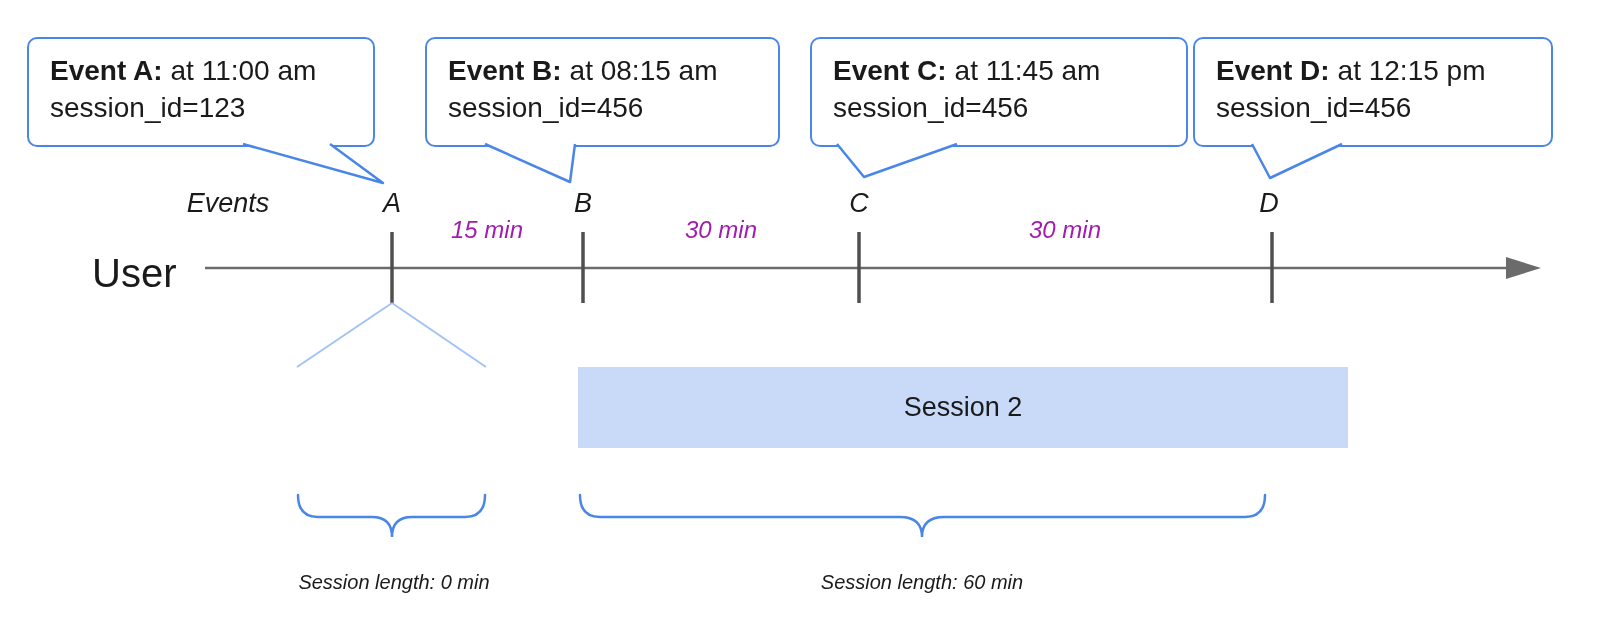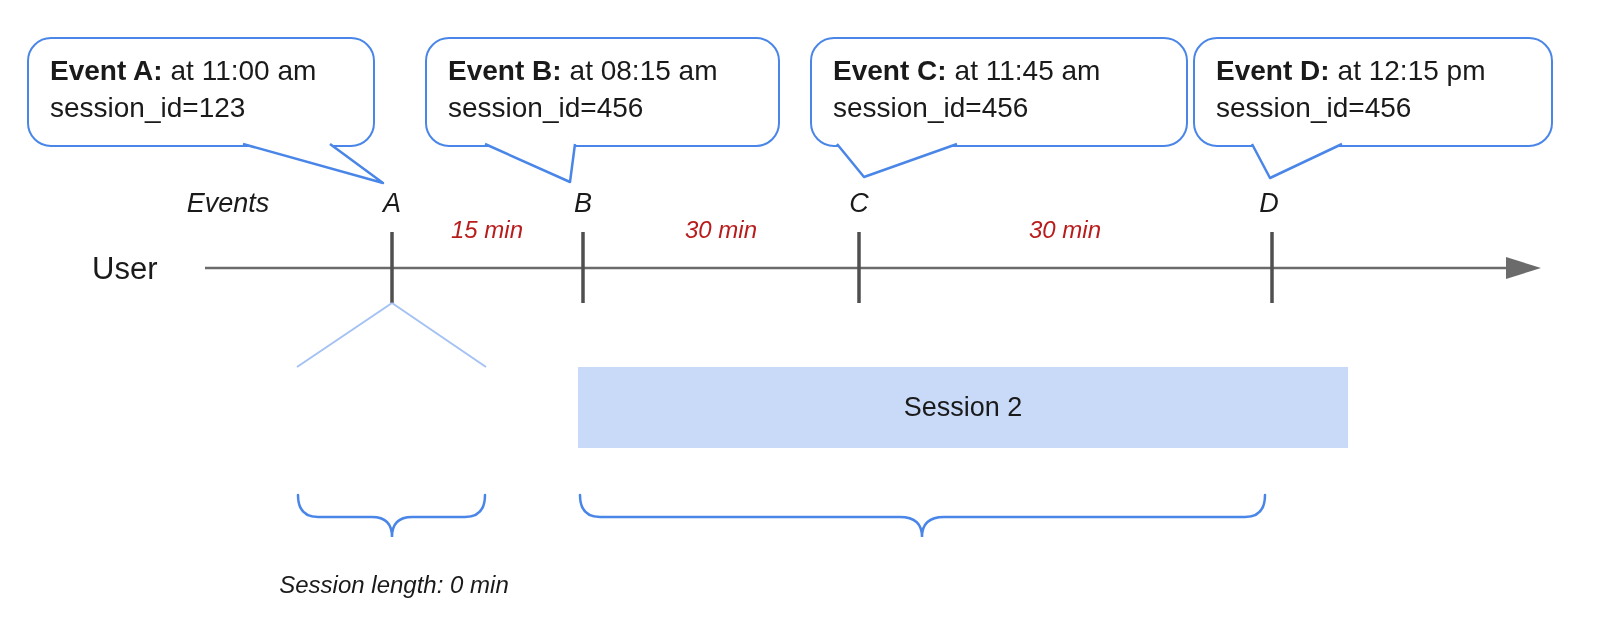--- a/index.html
+++ b/index.html
@@ -11,41 +11,41 @@
     color:#1a1a1a;
     overflow:hidden;
   }
   .abs{position:absolute;}
   .center{text-align:center;font-style:italic;}
   
   .bubble{
     position:absolute;
     background:#ffffff;
     border:2.5px solid var(--bubble_border);
-    border-radius:24px;
+    border-radius:10px;
     box-sizing:border-box;
     padding:13px 0 0 21px;
     font-size:28px;
     line-height:37px;
     white-space:nowrap;
   }
   .bubble .bold{font-weight:bold;}
   .bubble .time{margin-left:8px;}
   
   .axis-label{font-size:27px;}
-  .user-label{font-size:31px;text-align:center;}
+  .user-label{font-size:40px;text-align:center;}
   .tick-letter{font-size:27px;}
-  .interval-label{font-size:24px;color:#b91c1c;}
+  .interval-label{font-size:24px;color:#a21caf;}
   .session-box{
     position:absolute;
     background:var(--session_fill);
     display:flex;align-items:center;justify-content:center;
     font-size:27px;
   }
-  .length-label{font-size:24px;}
+  .length-label{font-size:20px;}
   
   .timeline-line{stroke:var(--timeline);stroke-width:2.5;}
   .arrow-head{fill:var(--timeline);stroke:none;}
   .tick-line{stroke:var(--tick);stroke-width:3.5;}
   .funnel-line{stroke:var(--funnel);stroke-width:2;fill:none;}
   .brace-path{stroke:var(--brace);stroke-width:2.5;fill:none;stroke-linecap:round;}
   .tail-path{stroke:var(--bubble_border);stroke-width:2.5;fill:#ffffff;stroke-linejoin:round;}
   svg{position:absolute;left:0;top:0;}
 </style>
 </head>
@@ -84,20 +84,21 @@
 
   <div class="abs interval-label center" style="left:427px;top:216px;width:120px">15 min</div>
   <div class="abs interval-label center" style="left:661px;top:216px;width:120px">30 min</div>
   <div class="abs interval-label center" style="left:1005px;top:216px;width:120px">30 min</div>
 
   <div class="session-box" style="left:578px;top:367px;width:770px;height:81px">
     <span>Session 2</span>
   </div>
 
   <div class="abs length-label center" style="left:194px;top:571px;width:400px">Session length: 0 min</div>
+  <div class="abs length-label center" style="left:672px;top:571px;width:500px">Session length: 60 min</div>
 
   <svg width="1614" height="642" viewBox="0 0 1614 642">
 
     <line class="timeline-line" x1="205" y1="268" x2="1526" y2="268"></line>
     <polygon class="arrow-head" points="1506,257 1541,268 1506,279"></polygon>
 
     <line class="tick-line" x1="392" y1="232" x2="392" y2="303"></line>
     <line class="tick-line" x1="583" y1="232" x2="583" y2="303"></line>
     <line class="tick-line" x1="859" y1="232" x2="859" y2="303"></line>
     <line class="tick-line" x1="1272" y1="232" x2="1272" y2="303"></line>

